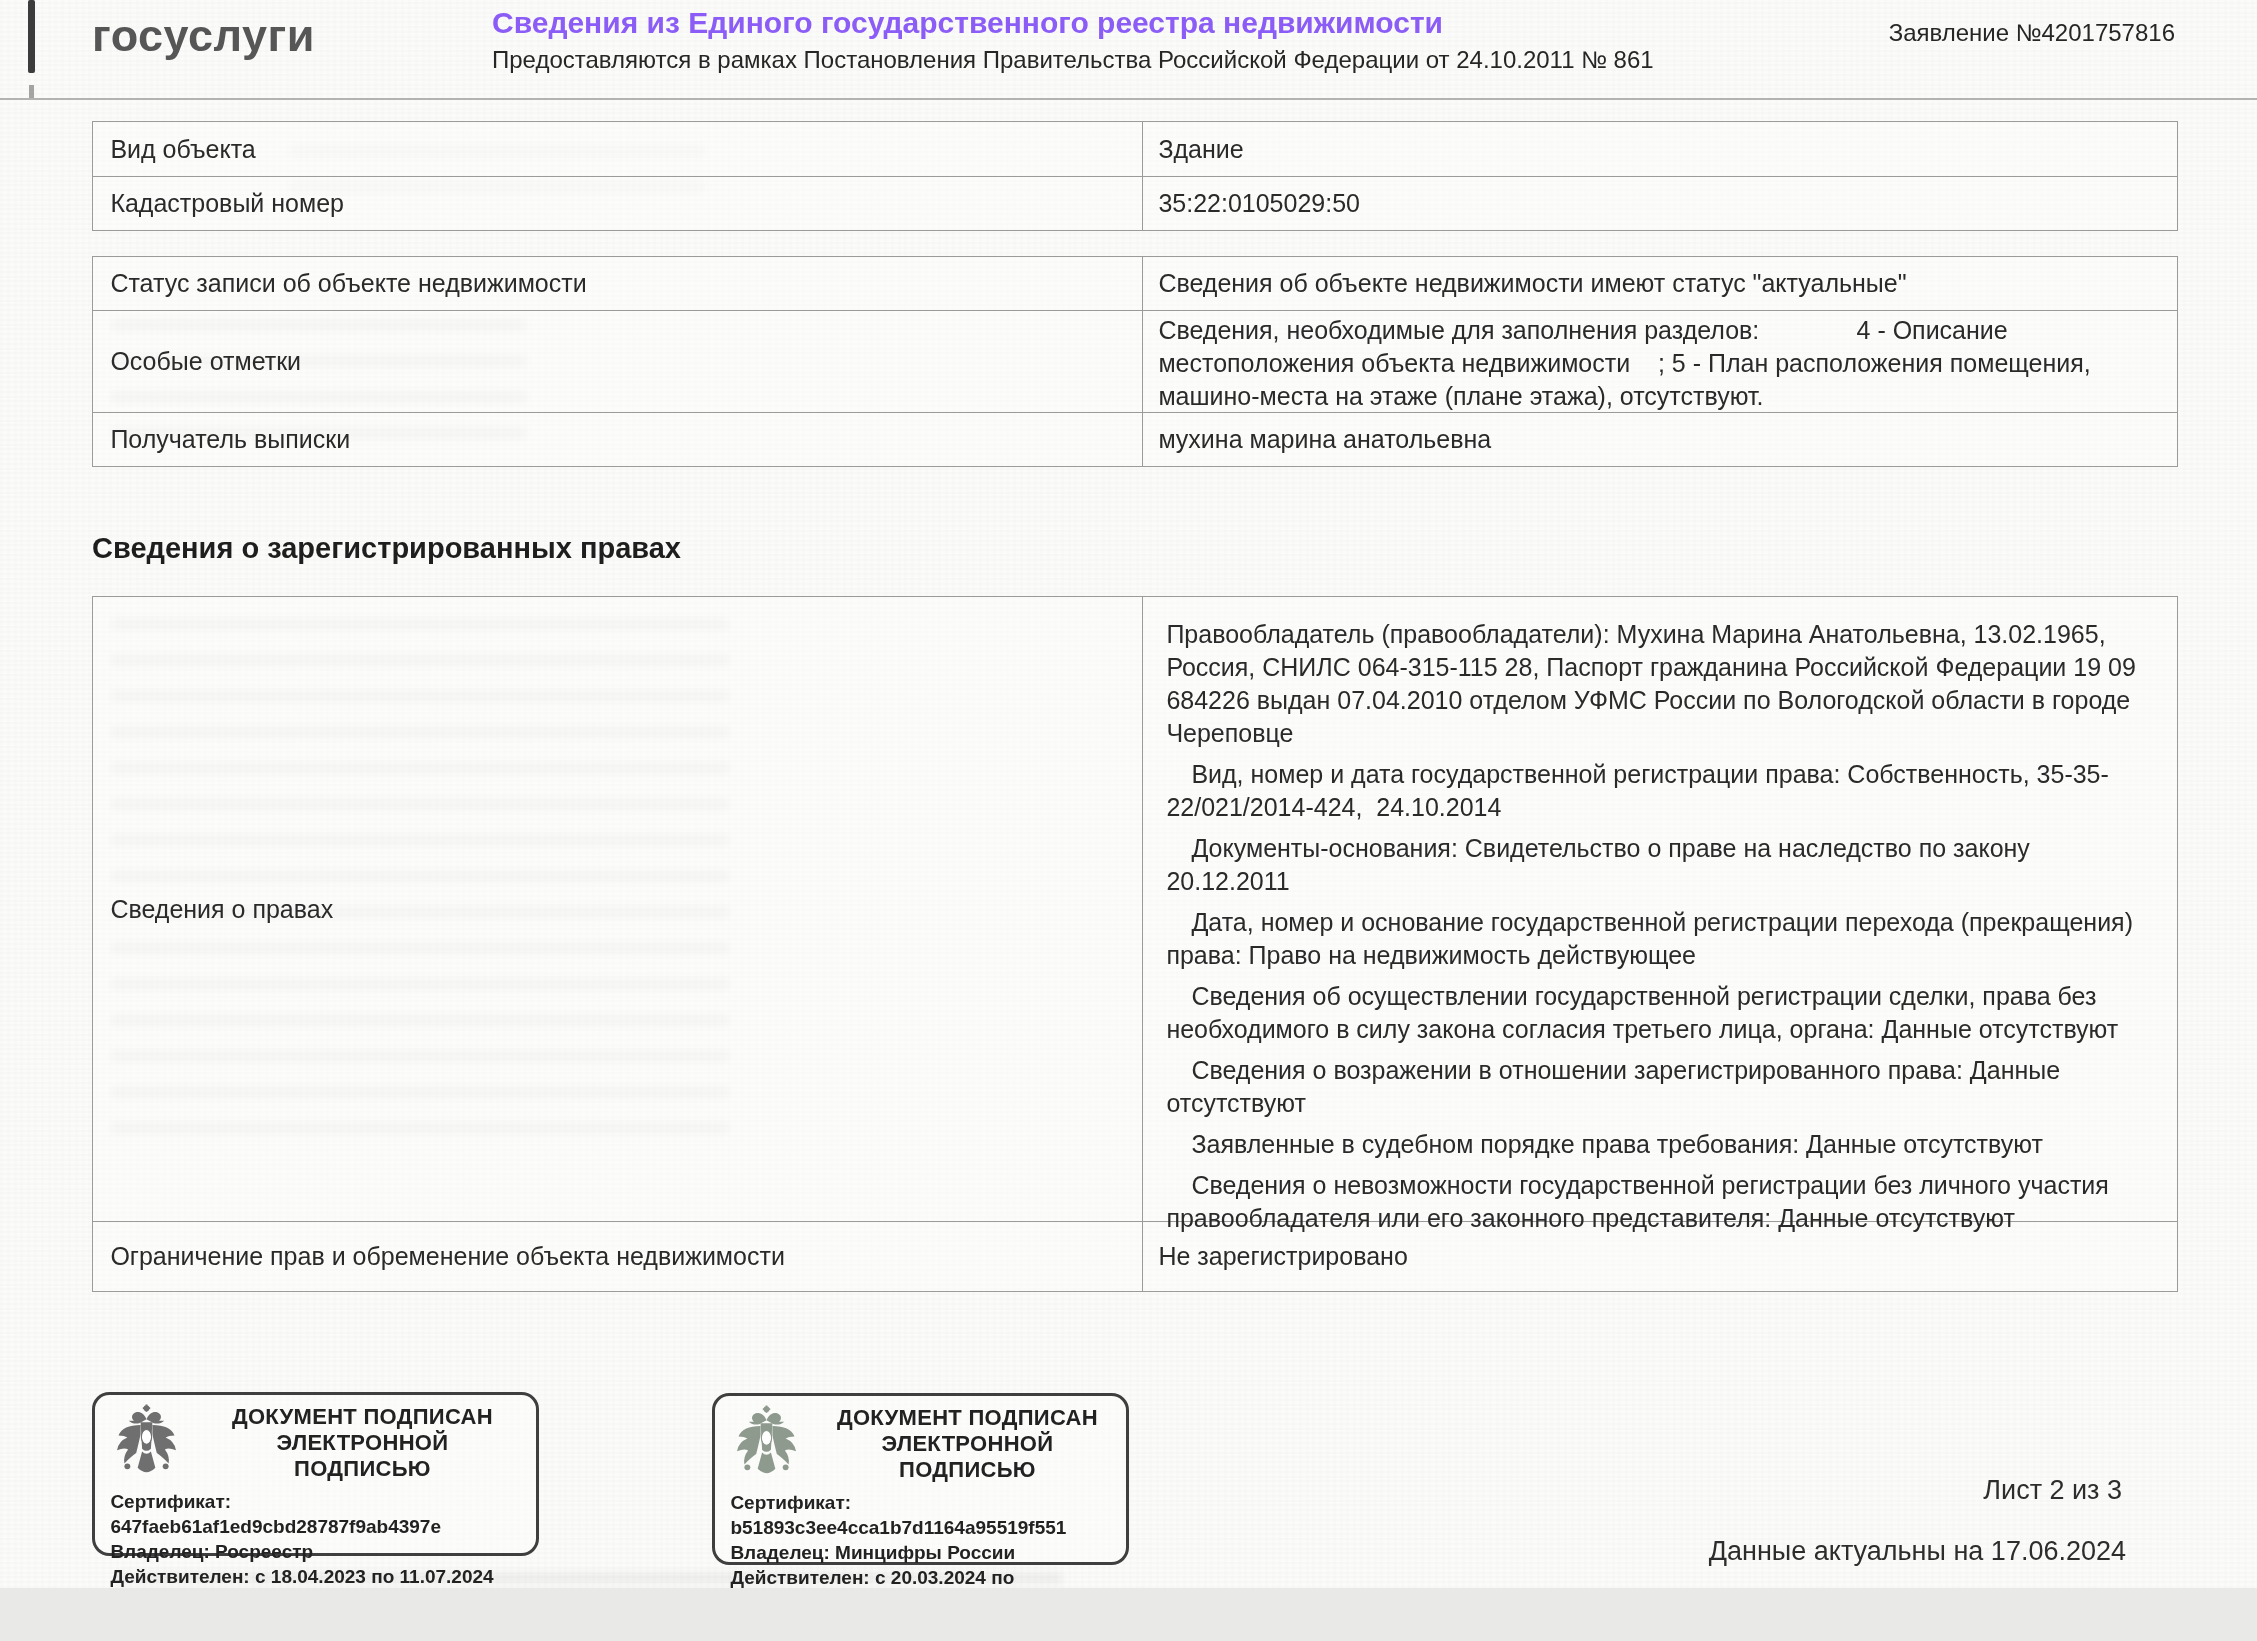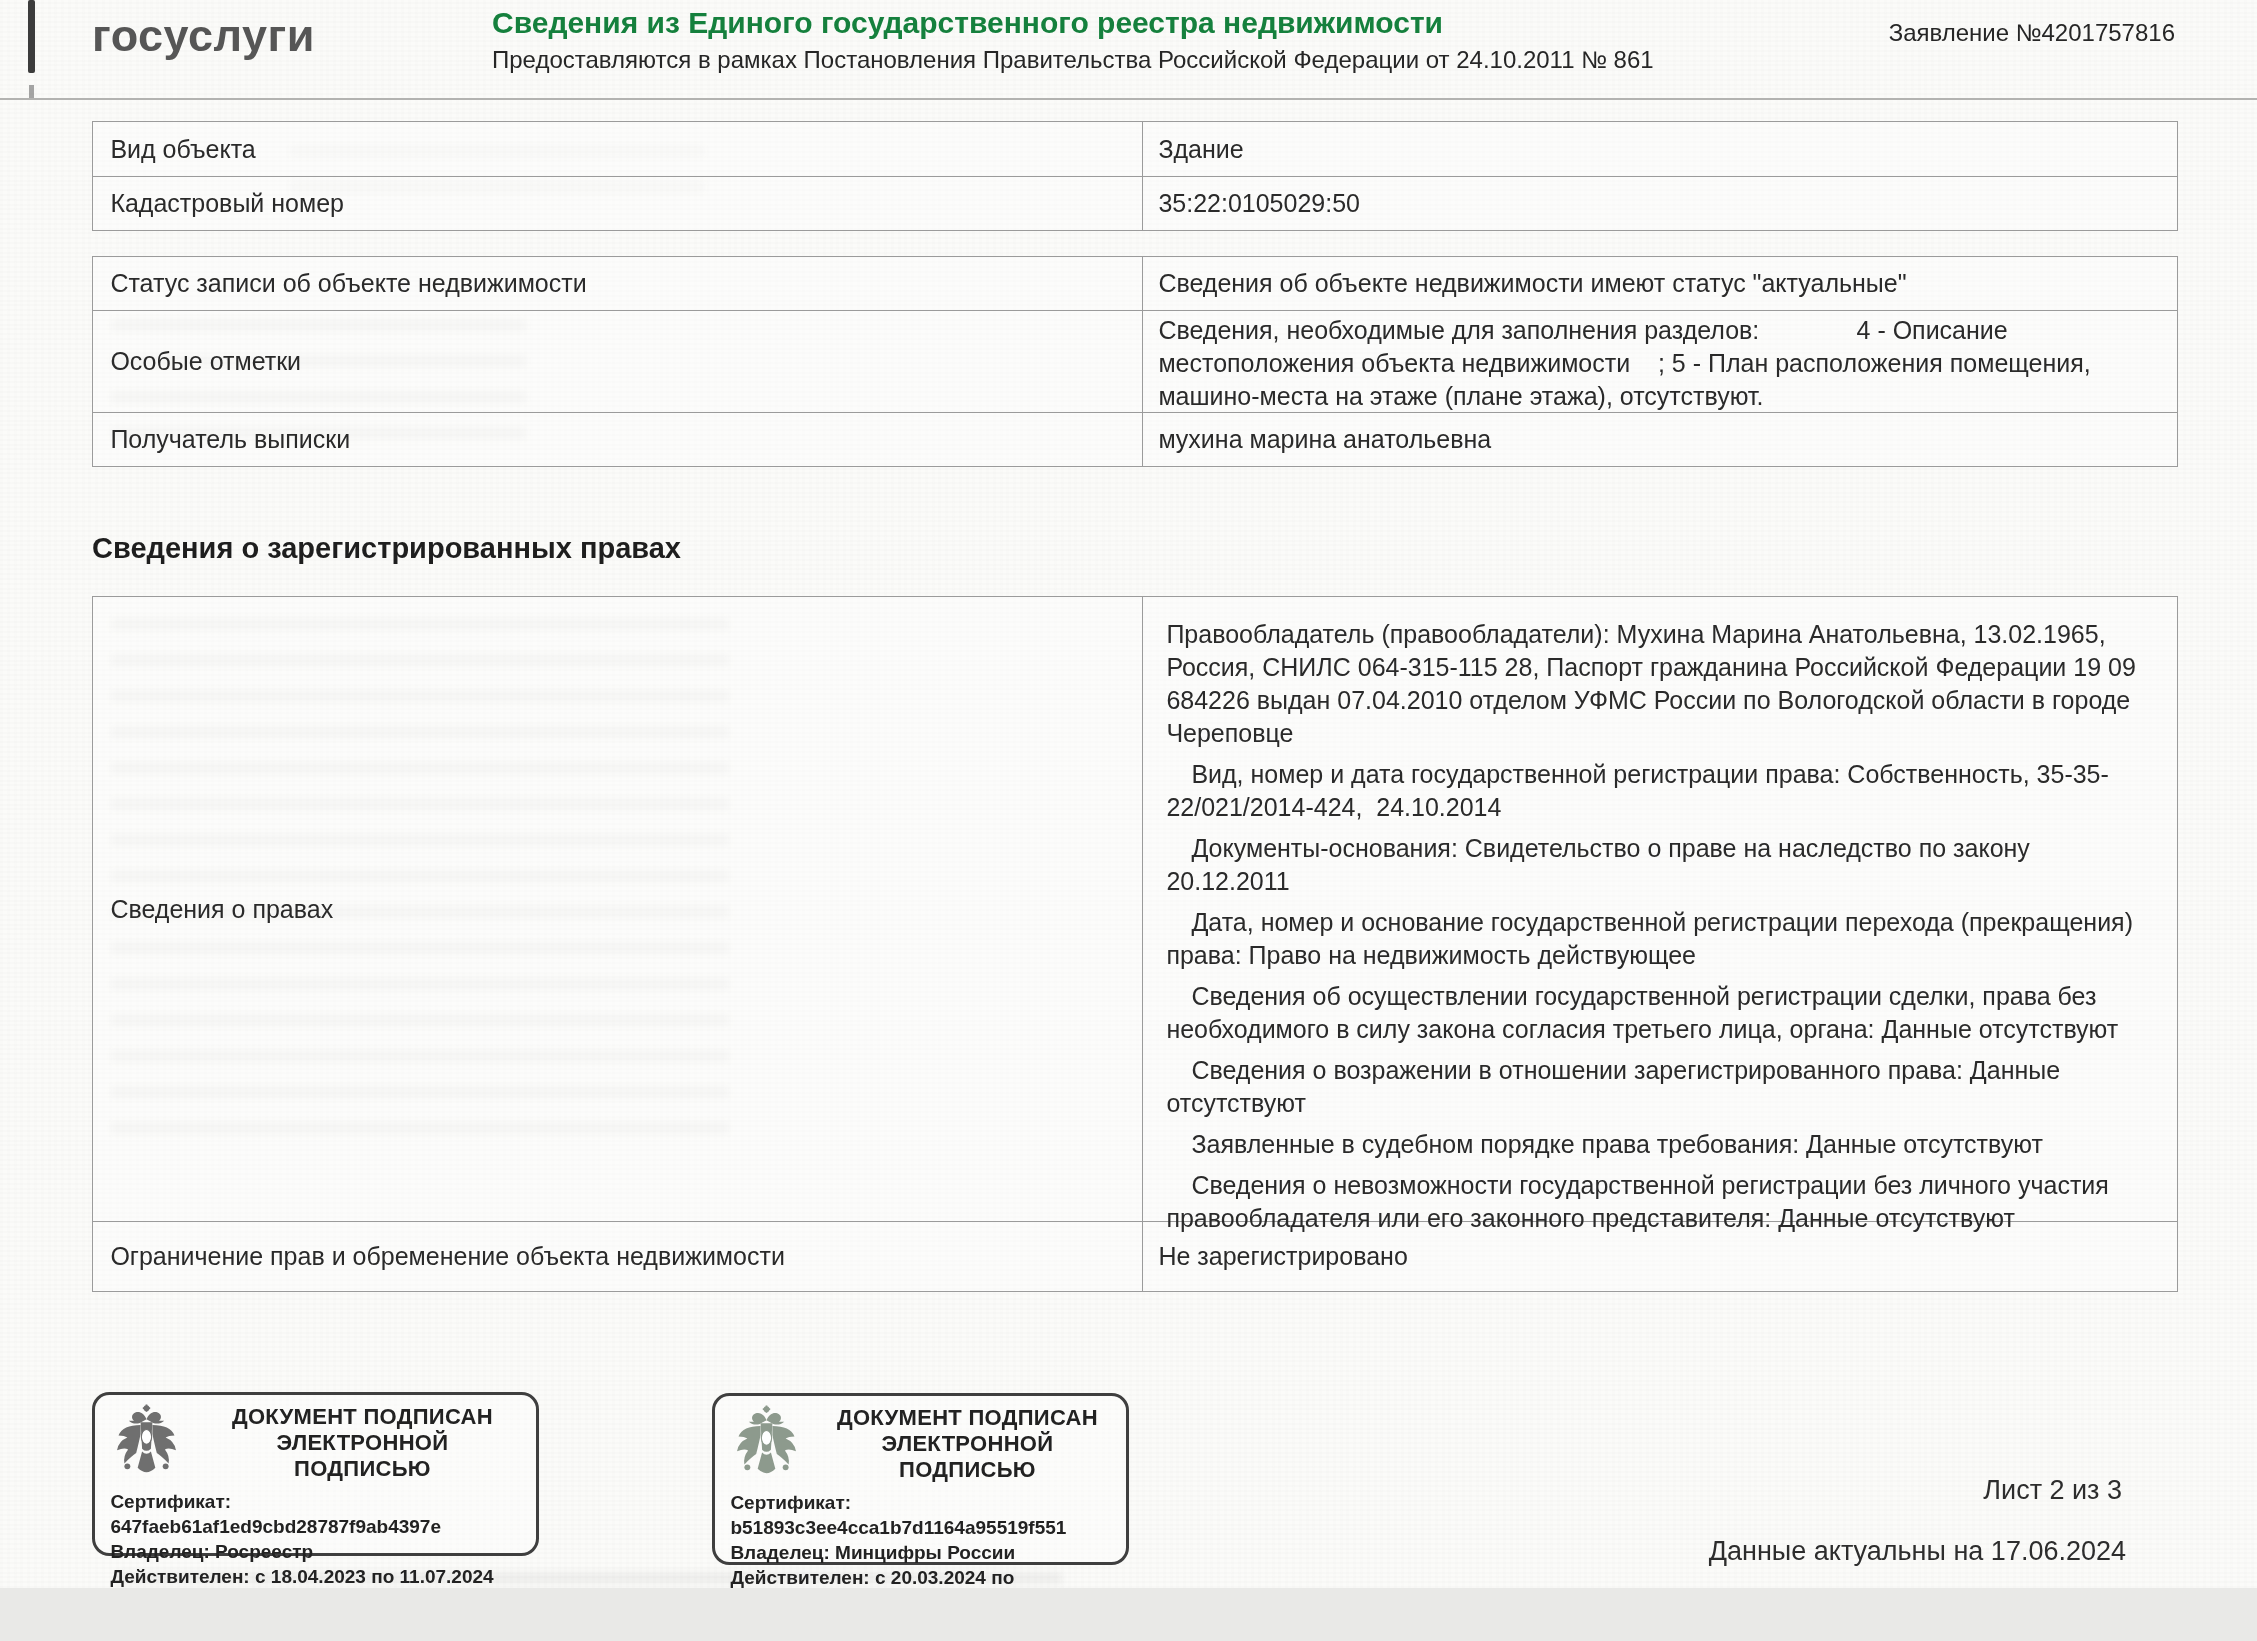--- a/index.html
+++ b/index.html
@@ -27,21 +27,21 @@
   .edge-bar{position:absolute;left:28px;top:0;width:6.8px;height:73px;background:#3c3c3c;border-radius:1.9px;}
   .edge-tick{position:absolute;left:29px;top:85px;width:4.8px;height:12.6px;background:#6a6a6a;opacity:.6;}
   .ghost{position:absolute;pointer-events:none;border-radius:3.9px;filter:blur(3.9px);opacity:.16;
     background:repeating-linear-gradient(180deg, rgba(95,95,95,.35) 0 11.6px, transparent 11.6px 36px);}
   .ghost.g1{left:111px;top:618px;width:618px;height:521px;}
   .ghost.g2{left:111px;top:319px;width:415px;height:121px;}
   .ghost.g3{left:290px;top:145px;width:415px;height:68px;opacity:.10;}
   .ghost.g4{left:116px;top:1572px;width:946px;height:35px;opacity:.22;}
   
   .logo{position:absolute;left:92px;top:9.7px;font-size:45px;font-weight:700;color:#565656;letter-spacing:0.5px;}
-  .doc-title{position:absolute;left:492px;top:5.8px;width:1429px;font-size:30px;font-weight:700;color:#15803d;}
+  .doc-title{position:absolute;left:492px;top:5.8px;width:1429px;font-size:30px;font-weight:700;color:#8b5cf6;}
   .doc-subtitle{position:absolute;left:492px;top:46px;width:1429px;font-size:24px;color:#262626;}
   .app-number{position:absolute;top:19.3px;right:82px;font-size:24px;color:#262626;}
   .header-rule{position:absolute;left:0;top:98px;width:2257px;height:1.9px;background:#b3b3b1;}
   
   .tbl{position:absolute;left:92px;width:2086px;border:1.9px solid var(--border);box-sizing:border-box;background:rgba(255,255,255,.35);}
   .tbl .row{display:flex;box-sizing:border-box;border-top:1.9px solid var(--border);}
   .tbl .row:first-child{border-top:none;}
   .cell-l{width:1050px;box-sizing:border-box;border-right:1.9px solid var(--border);
     padding:0 17.4px;display:flex;align-items:center;font-size:25px;line-height:33px;}
   .cell-r{flex:1;box-sizing:border-box;padding:0 15.4px;display:flex;align-items:center;font-size:25px;line-height:33px;}

